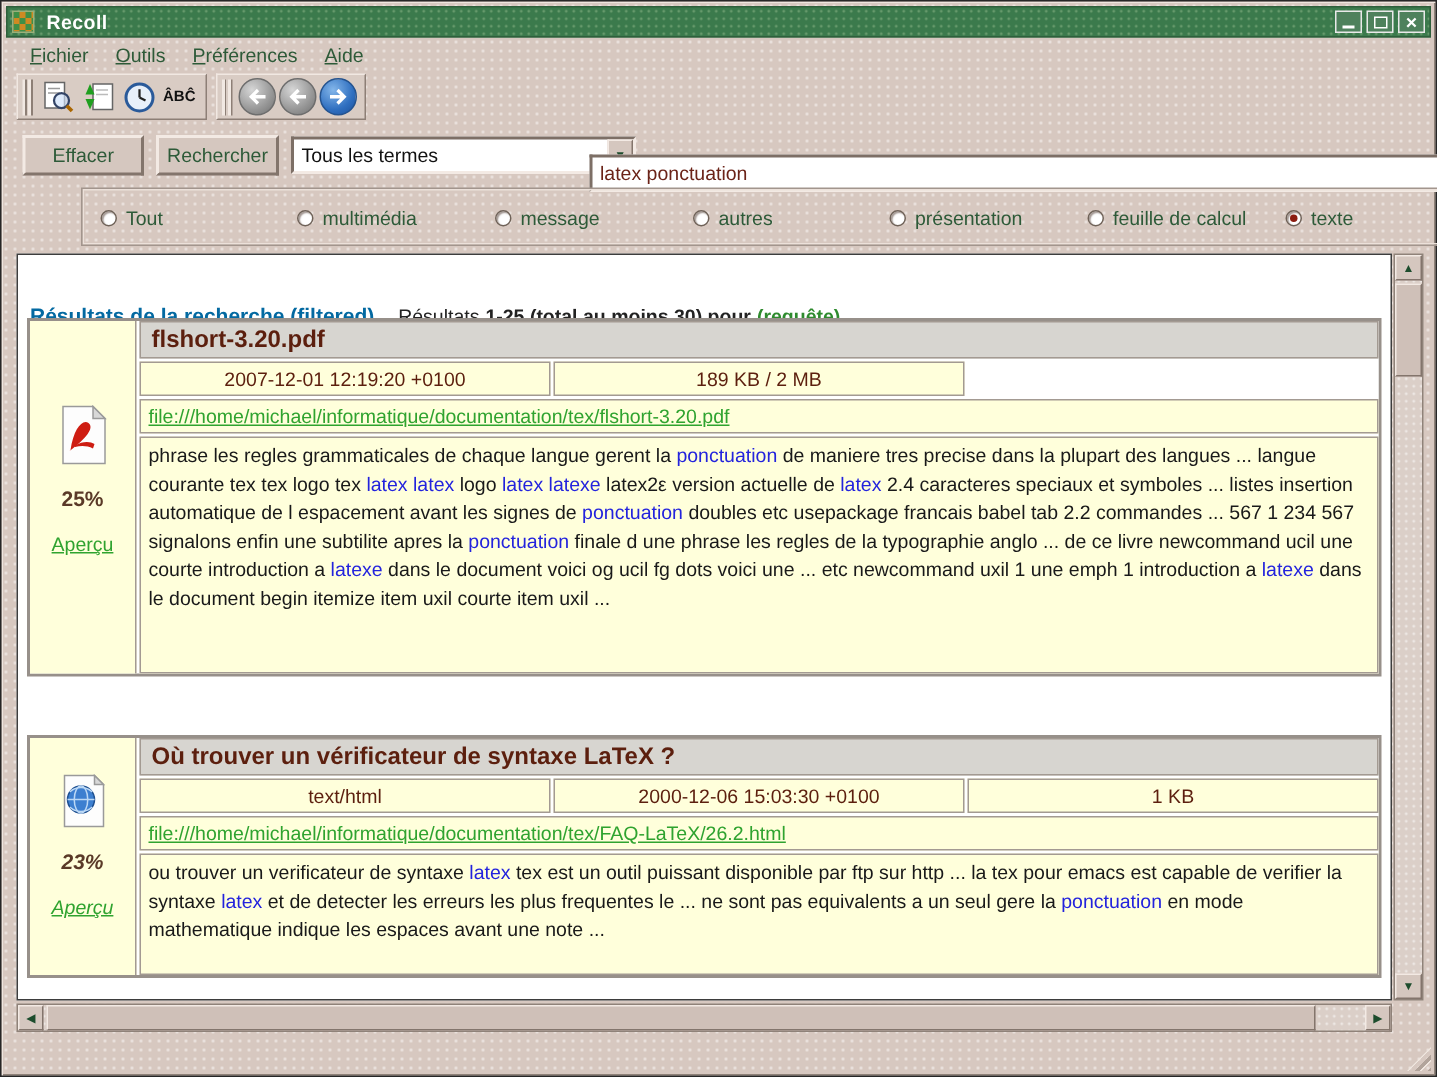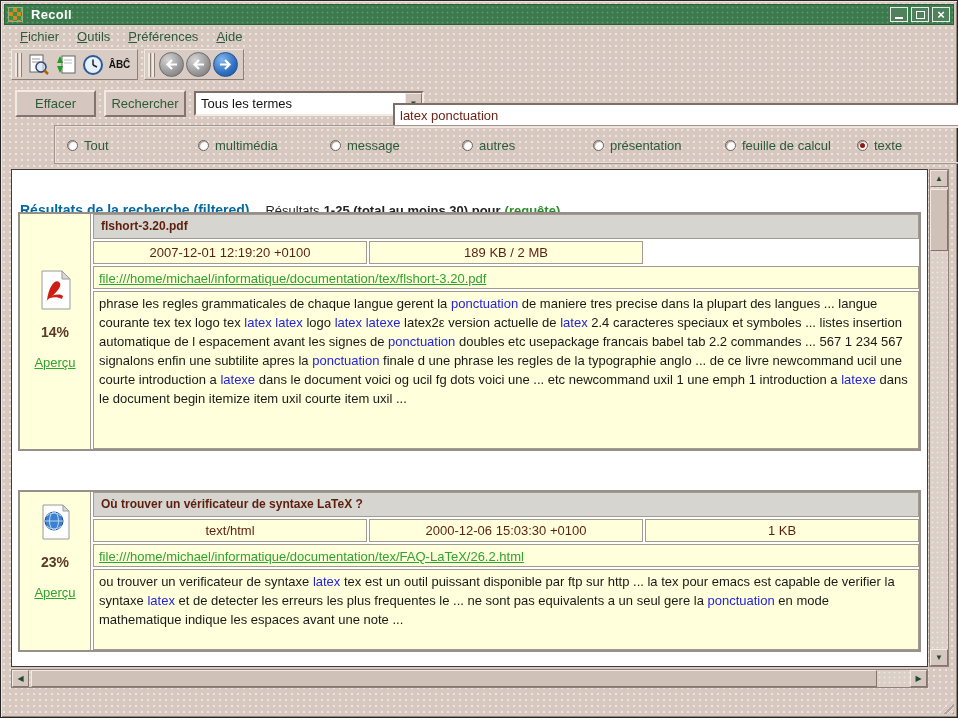--- a/index.html
+++ b/index.html
@@ -107,24 +107,24 @@
   }
   .res-header { position:absolute; left:8px; top:8px; white-space:nowrap; display:flex; align-items:baseline; }
   .rh-title { font-size:14px; font-weight:bold; color:#0369a1;margin-top:24px; }
   .rh-plain { font-size:13px; color:#222; margin-left:12px; }
   .rh-bold  { font-size:13px; font-weight:bold; color:#222; margin-left:4px; }
   .rh-link  { font-size:13px; font-weight:bold; color:#2e8b2e; text-decoration:underline; margin-left:4px; }
   .card { position:absolute; left:6px; width:903px; border:2px solid #97908a; background:#fff; display:flex; gap:2px; }
   #card0 { top:42px; } #card1 { top:320px; }
   .card-left { flex:0 0 71px; background:#ffffdb; border-right:1px solid #a39a92; text-align:center; }
   #card0 .card-left { padding-top:56px; }
-  #card1 .card-left { padding-top:12px; }
+  #card1 .card-left { padding-top:24px;font-style:italic; }
   .card-main { flex:1; display:flex; flex-direction:column; gap:2px; background:#fff; }
   .row-title {
-    height:25px; line-height:23px; font-weight:bold; font-size:12px; color:#5c1f0e;
+    height:25px; line-height:23px; font-weight:bold; font-size:16px; color:#5c1f0e;
     padding-left:7px; background:#d7d5d0; border:1px solid #a39a92;
   }
   .row-meta { display:grid; grid-template-columns:1fr 1fr 1fr; gap:2px; }
   .meta-cell { height:23px; line-height:21px; text-align:center; font-size:13px; color:#5c1f0e; background:#ffffdb; border:1px solid #a39a92; }
   .row-url { height:23px; line-height:21px; padding-left:5px; background:#ffffdb; border:1px solid #a39a92; white-space:nowrap; overflow:hidden; }
   .url-link { font-size:13px; color:#2fa32f; text-decoration:underline; }
   .row-snippet { background:#ffffdb; border:1px solid #a39a92; padding:2px 5px 4px; font-size:13px; line-height:19px; color:#191919; }
   #card0 .row-snippet { min-height:158px; }
   #card1 .row-snippet { min-height:81px; }
   .row-snippet .hl { color:#2323dd; }
@@ -295,21 +295,21 @@
     </div>
 
     <div class="card" id="card0">
       <div class="card-left">
         <svg class="doc-icon" width="34" height="40" viewBox="0 0 34 40">
           <path d="M4 1 h20 l8 8 v30 h-28 z" fill="#fdfdfd" stroke="#9a9a9a"></path>
           <path d="M24 1 l8 8 h-8 z" fill="#d8d8d8" stroke="#9a9a9a"></path>
           <path d="M9 30 C11 16 17 9 21 12 C25 15 20 22 8 31 Z" fill="#ce1d12"></path>
           <path d="M12 27 C17 24 22 24 25 26 L24 29 C20 27 16 27 12 28 Z" fill="#ce1d12"></path>
         </svg>
-        <div class="pct">14%</div>
+        <div class="pct">25%</div>
         <a class="preview-link">Aperçu</a>
       </div>
       <div class="card-main">
         <div class="row-title">flshort-3.20.pdf</div>
         <div class="row-meta">
           <div class="meta-cell">2007-12-01 12:19:20 +0100</div>
           <div class="meta-cell">189 KB / 2 MB</div>
         </div>
         <div class="row-url">
           <a class="url-link">file:///home/michael/informatique/documentation/tex/flshort-3.20.pdf</a>

